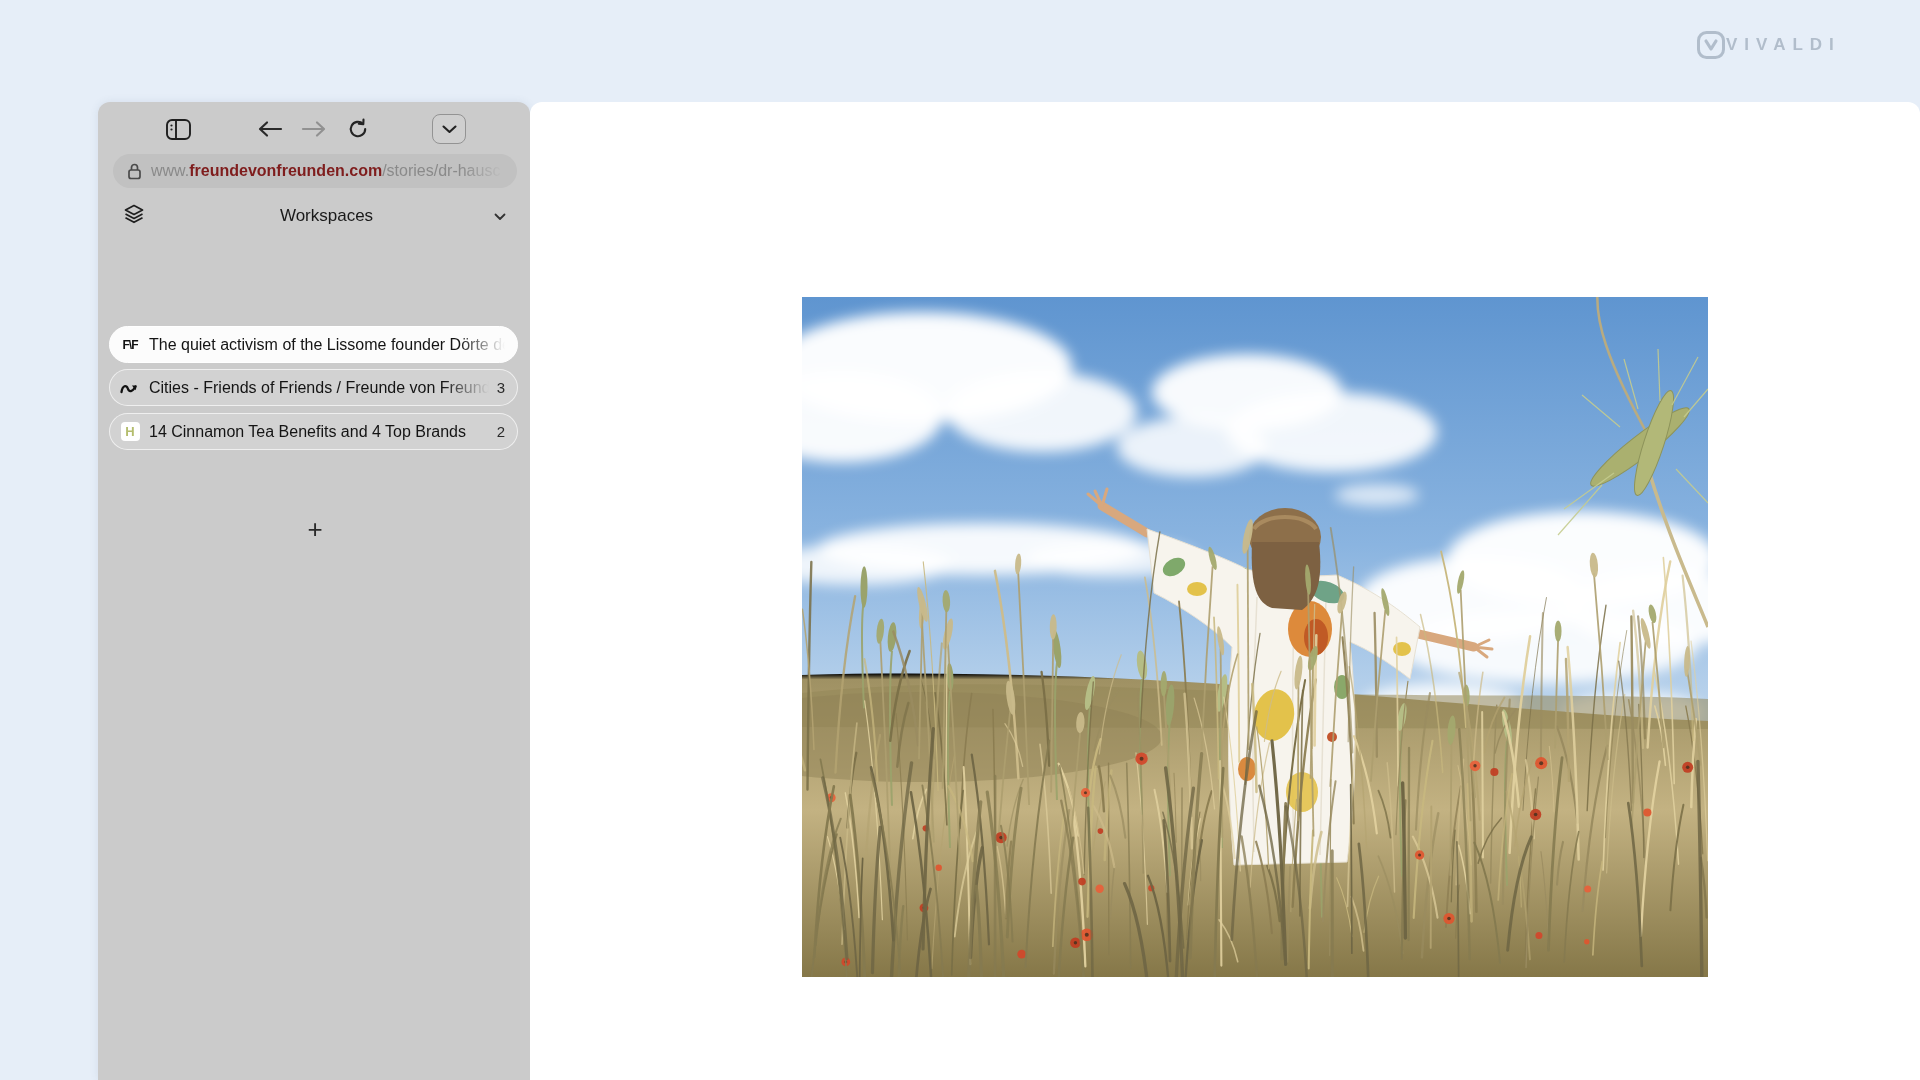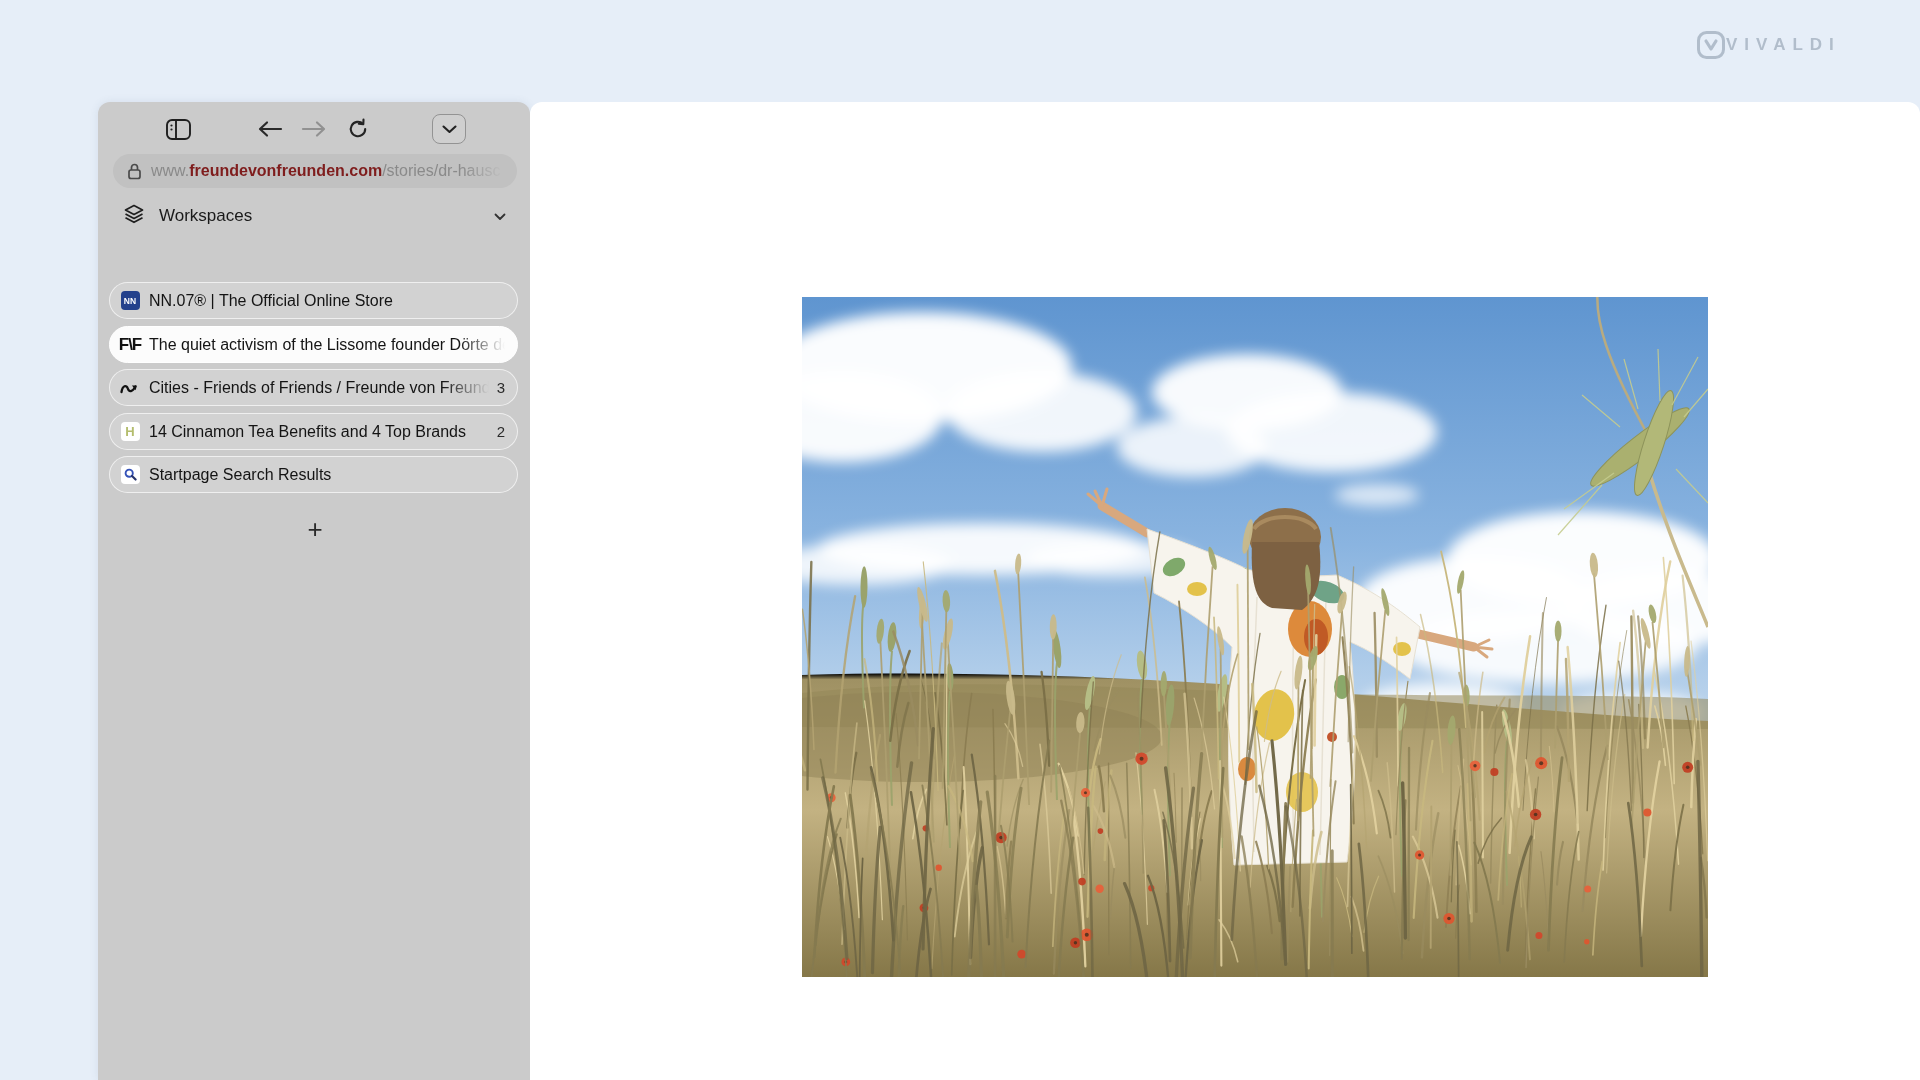--- a/index.html
+++ b/index.html
@@ -36,35 +36,35 @@
     background:#c1c1c1;border-radius:17px;display:flex;align-items:center;
     padding:0 14px;box-sizing:border-box;cursor:text;
   }
   .urlbar .lock{flex:0 0 auto;margin-right:9px;display:flex;}
   .url-text{flex:1;min-width:0;overflow:hidden;white-space:nowrap;position:relative;font-size:16px;color:#8a8a8a;}
   .url-text b{color:#7f1d1d;font-weight:700;}
   .url-text::after{content:"";position:absolute;right:0;top:0;bottom:0;width:42px;
     background:linear-gradient(90deg,rgba(193,193,193,0),#c1c1c1);}
   .workspaces{
     position:absolute;left:0px;top:96px;width:432px;height:36px;
-    display:flex;align-items:center;padding:0 24px;box-sizing:border-box;cursor:pointer;
+    display:flex;align-items:center;padding:0 24px;box-sizing:border-box;cursor:pointer;text-align:center;
   }
   .workspaces .ws-label{margin-left:13px;font-size:17px;color:#1a1a1a;flex:1;}
   
   .tab{
     position:absolute;left:11px;width:409px;height:37px;border-radius:19px;
     background:#d2d2d2;border:1px solid rgba(255,255,255,.65);box-sizing:border-box;
     display:flex;align-items:center;padding:0 12px 0 10px;cursor:pointer;
     --tabbg:#d2d2d2;
   }
   .tab.active{background:#fcfcfc;border-color:#ffffff;--tabbg:#fcfcfc;}
   .tab-favicon{flex:0 0 20px;width:20px;height:20px;margin-right:9px;display:flex;align-items:center;justify-content:center;}
   .fav-box{width:19px;height:19px;border-radius:4px;display:flex;align-items:center;justify-content:center;font-weight:700;}
   .fav-nn{background:#24418c;color:#fff;font-size:8.5px;letter-spacing:.2px;}
-  .fav-fvf{background:transparent;color:#111;font-size:17px;letter-spacing:-1px;}
+  .fav-fvf{background:transparent;color:#111;font-size:12px;letter-spacing:-1px;}
   .fav-h{background:#fff;color:#b4bd6e;font-size:13px;}
   .fav-white{background:#fff;}
   .tab-title{flex:1;min-width:0;overflow:hidden;white-space:nowrap;font-size:16px;color:#141414;position:relative;}
   .tab.fading .tab-title::after{content:"";position:absolute;right:0;top:0;bottom:0;width:46px;
     background:linear-gradient(90deg,rgba(0,0,0,0),var(--tabbg));}
   .tab-badge{flex:0 0 auto;margin-left:8px;font-size:15px;color:#2b2b2b;}
   .tab-badge:empty{display:none;}
   .newtab{
     position:absolute;left:199px;top:410px;width:36px;height:34px;
     display:flex;align-items:center;justify-content:center;
@@ -144,27 +144,20 @@
       </svg>
     </span>
     <span class="ws-label">Workspaces</span>
     <span>
       <svg width="12" height="8" viewBox="0 0 12 8">
         <path d="M1.5 1.5 L6 6 L10.5 1.5" fill="none" stroke="#333" stroke-width="1.8" stroke-linecap="round" stroke-linejoin="round"></path>
       </svg>
     </span>
   </div>
 
-  <div class="tab" style="top:180px;">
-    <span class="tab-favicon">
-      <span class="fav-box fav-nn">NN</span>
-    </span>
-    <span class="tab-title">NN.07® | The Official Online Store</span>
-
-  </div>
 
   <div class="tab active fading" style="top:224px;">
     <span class="tab-favicon">
       <span class="fav-box fav-fvf">F\F</span>
     </span>
     <span class="tab-title">The quiet activism of the Lissome founder Dörte de</span>
 
   </div>
 
   <div class="tab fading" style="top:267px;">
@@ -179,32 +172,20 @@
   </div>
 
   <div class="tab" style="top:311px;">
     <span class="tab-favicon">
       <span class="fav-box fav-h">H</span>
     </span>
     <span class="tab-title">14 Cinnamon Tea Benefits and 4 Top Brands</span>
     <span class="tab-badge">2</span>
   </div>
 
-  <div class="tab" style="top:354px;">
-    <span class="tab-favicon">
-      <span class="fav-box fav-white">
-        <svg width="13" height="13" viewBox="0 0 13 13">
-          <circle cx="5.2" cy="5.2" r="3.6" fill="none" stroke="#3452b8" stroke-width="1.9"></circle>
-          <line x1="8" y1="8" x2="11.6" y2="11.6" stroke="#26336b" stroke-width="2.1" stroke-linecap="round"></line>
-        </svg>
-      </span>
-    </span>
-    <span class="tab-title">Startpage Search Results</span>
-
-  </div>
 
   <div class="newtab">+</div>
 </div>
 
 <div class="content">
   <div class="photo">
     <svg id="scene" width="906" height="680" viewBox="0 0 906 680">
       <defs>
         <linearGradient id="sky" x1="0" y1="0" x2="0" y2="1">
           <stop offset="0" stop-color="#5f95d0"></stop>

